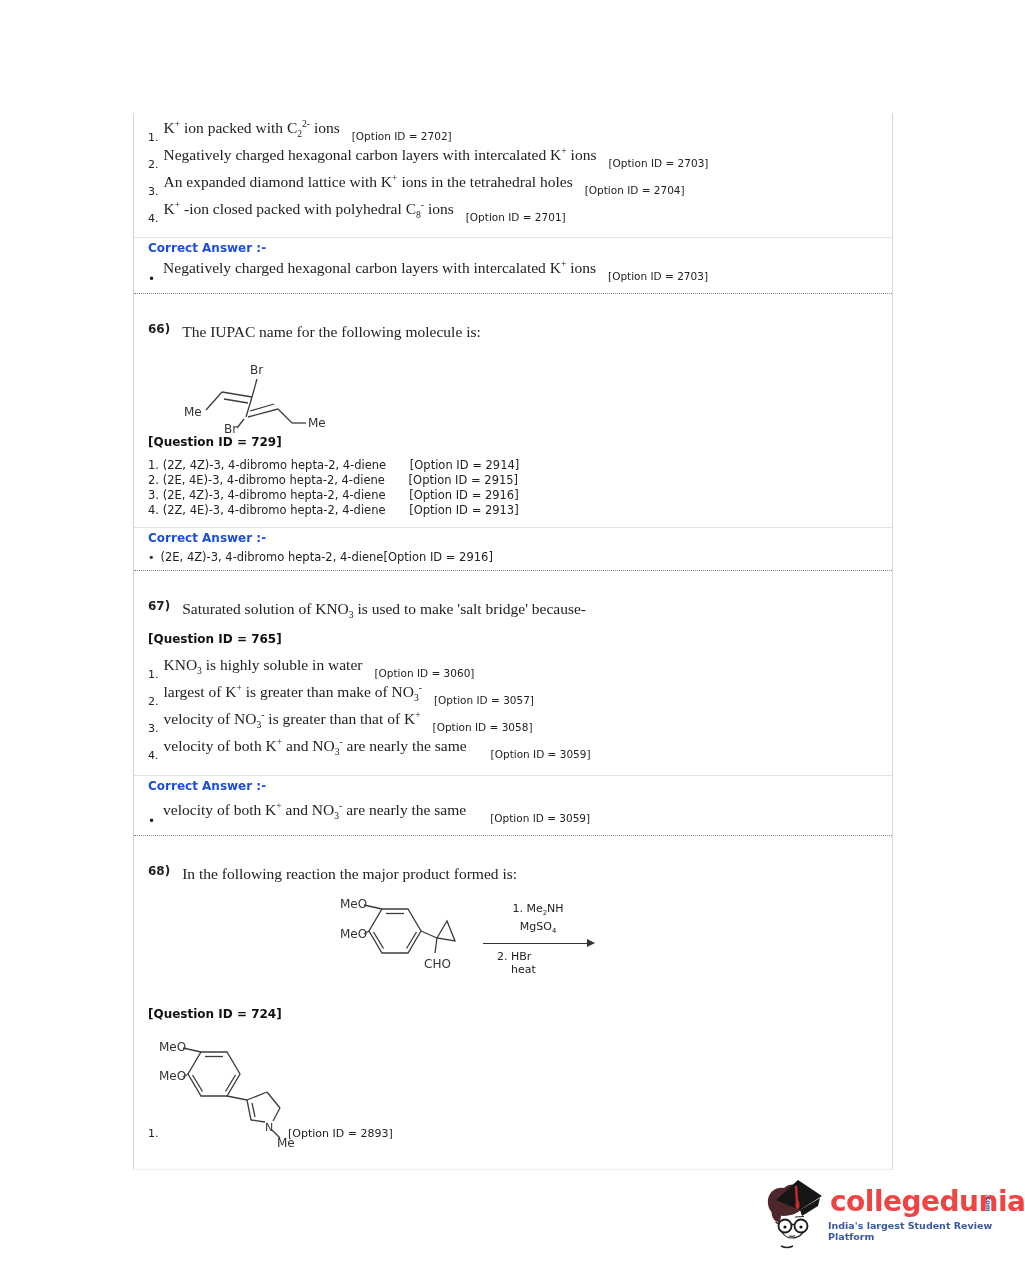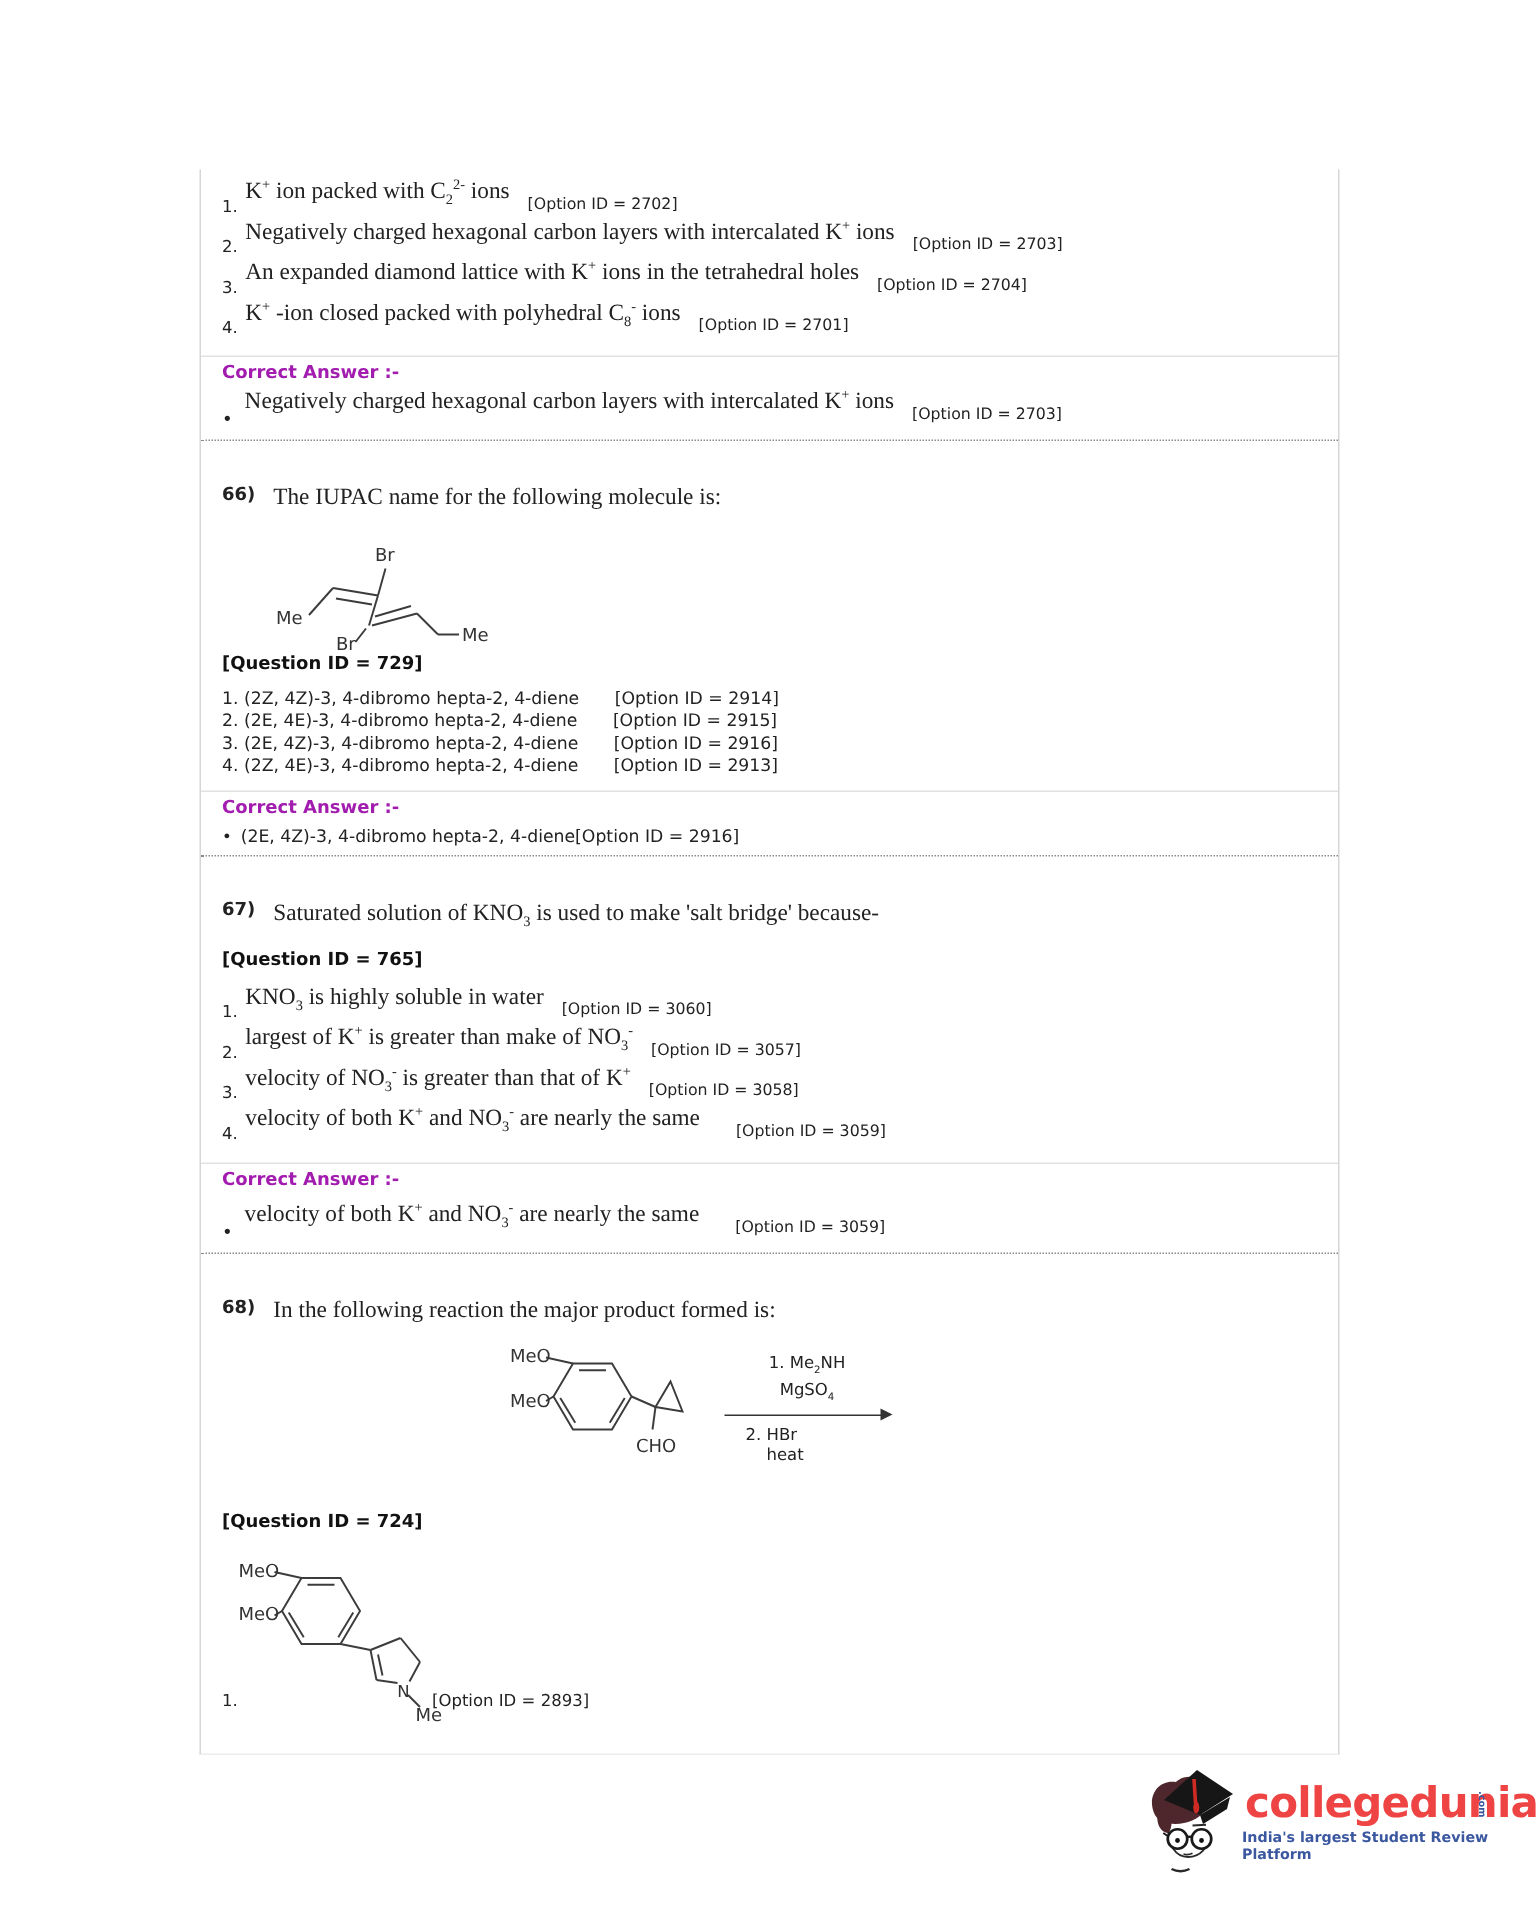--- a/index.html
+++ b/index.html
@@ -11,21 +11,21 @@
   .hr-solid{border-top:1px solid #e2e2e2;margin:0 -14px;}
   .hr-dot{border-top:1px dotted #8a8a8a;margin:0 -14px;}
   
   .opt{display:flex;align-items:flex-start;min-height:27px;}
   .opt .num{font-size:11px;margin-top:13px;margin-right:5px;flex:0 0 auto;}
   .opt .bullet{font-size:12px;margin-top:14px;margin-right:8px;flex:0 0 auto;}
   .opt .txt{font-family:"Liberation Serif",serif;font-size:15.5px;line-height:1.25;}
   .opt .oid{font-size:10.5px;margin-top:12px;margin-left:12px;white-space:nowrap;flex:0 0 auto;text-align:right;}
   .sup{vertical-align:super;font-size:0.62em;}
   .sub{vertical-align:sub;font-size:0.62em;}
-  .ca-head{font-size:12px;font-weight:bold;color:#a21caf;height:15px;margin-top:3px;}
+  .ca-head{font-size:12px;font-weight:bold;color:#1d4ed8;height:15px;margin-top:3px;}
   .q-head{display:flex;align-items:flex-start;height:20px;}
   .q-head .qnum{font-size:12px;font-weight:bold;margin-right:12px;}
   .q-head .qtxt{font-family:"Liberation Serif",serif;font-size:15.5px;margin-top:1px;text-align:center;}
   .qid{font-size:12px;font-weight:bold;color:#111;height:15px;}
   .optline{font-size:11.5px;line-height:15px;}
   .optline .oid{margin-left:4px;padding-left:16px;}
   .ca-line{font-size:11.5px;line-height:15px;display:flex;align-items:baseline;}
   .ca-line .bullet{margin-right:6px;font-size:11px;}
   svg text{font-family:"DejaVu Sans",sans-serif;font-size:12px;fill:#333;}
   .mol line, .mol path, .mol polygon{stroke:#3c3c3c;stroke-width:1.3;fill:none;}

